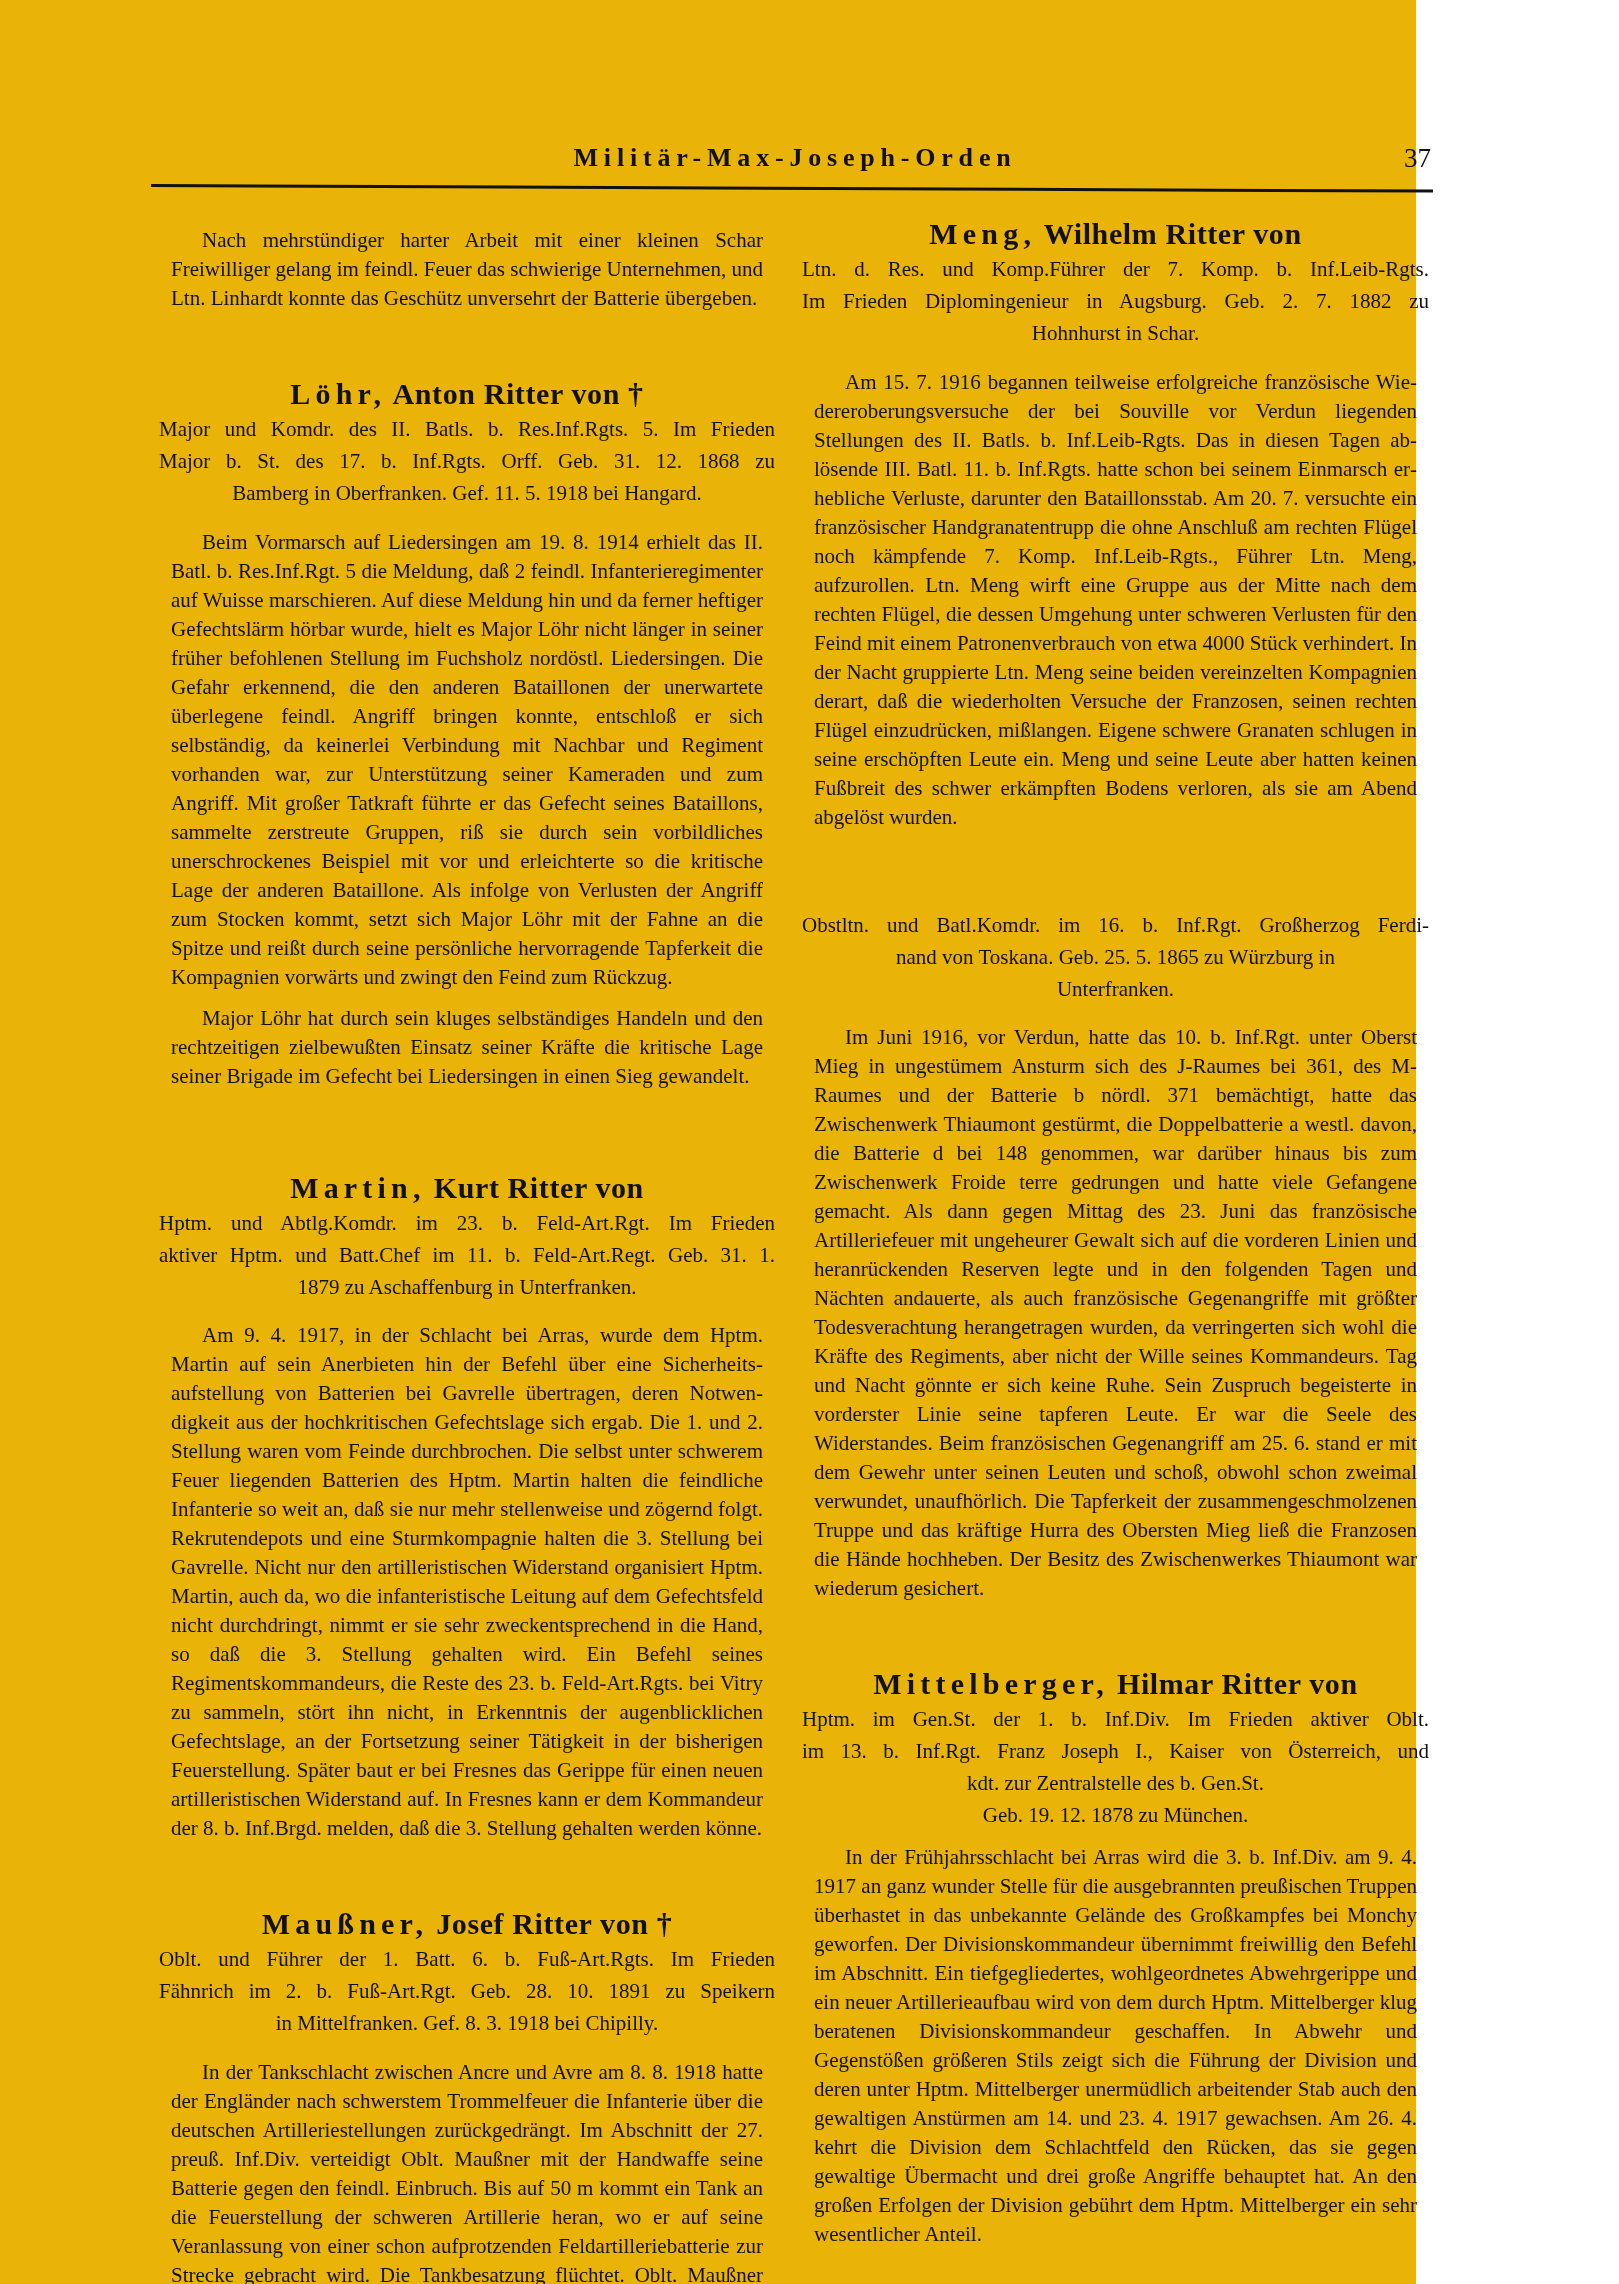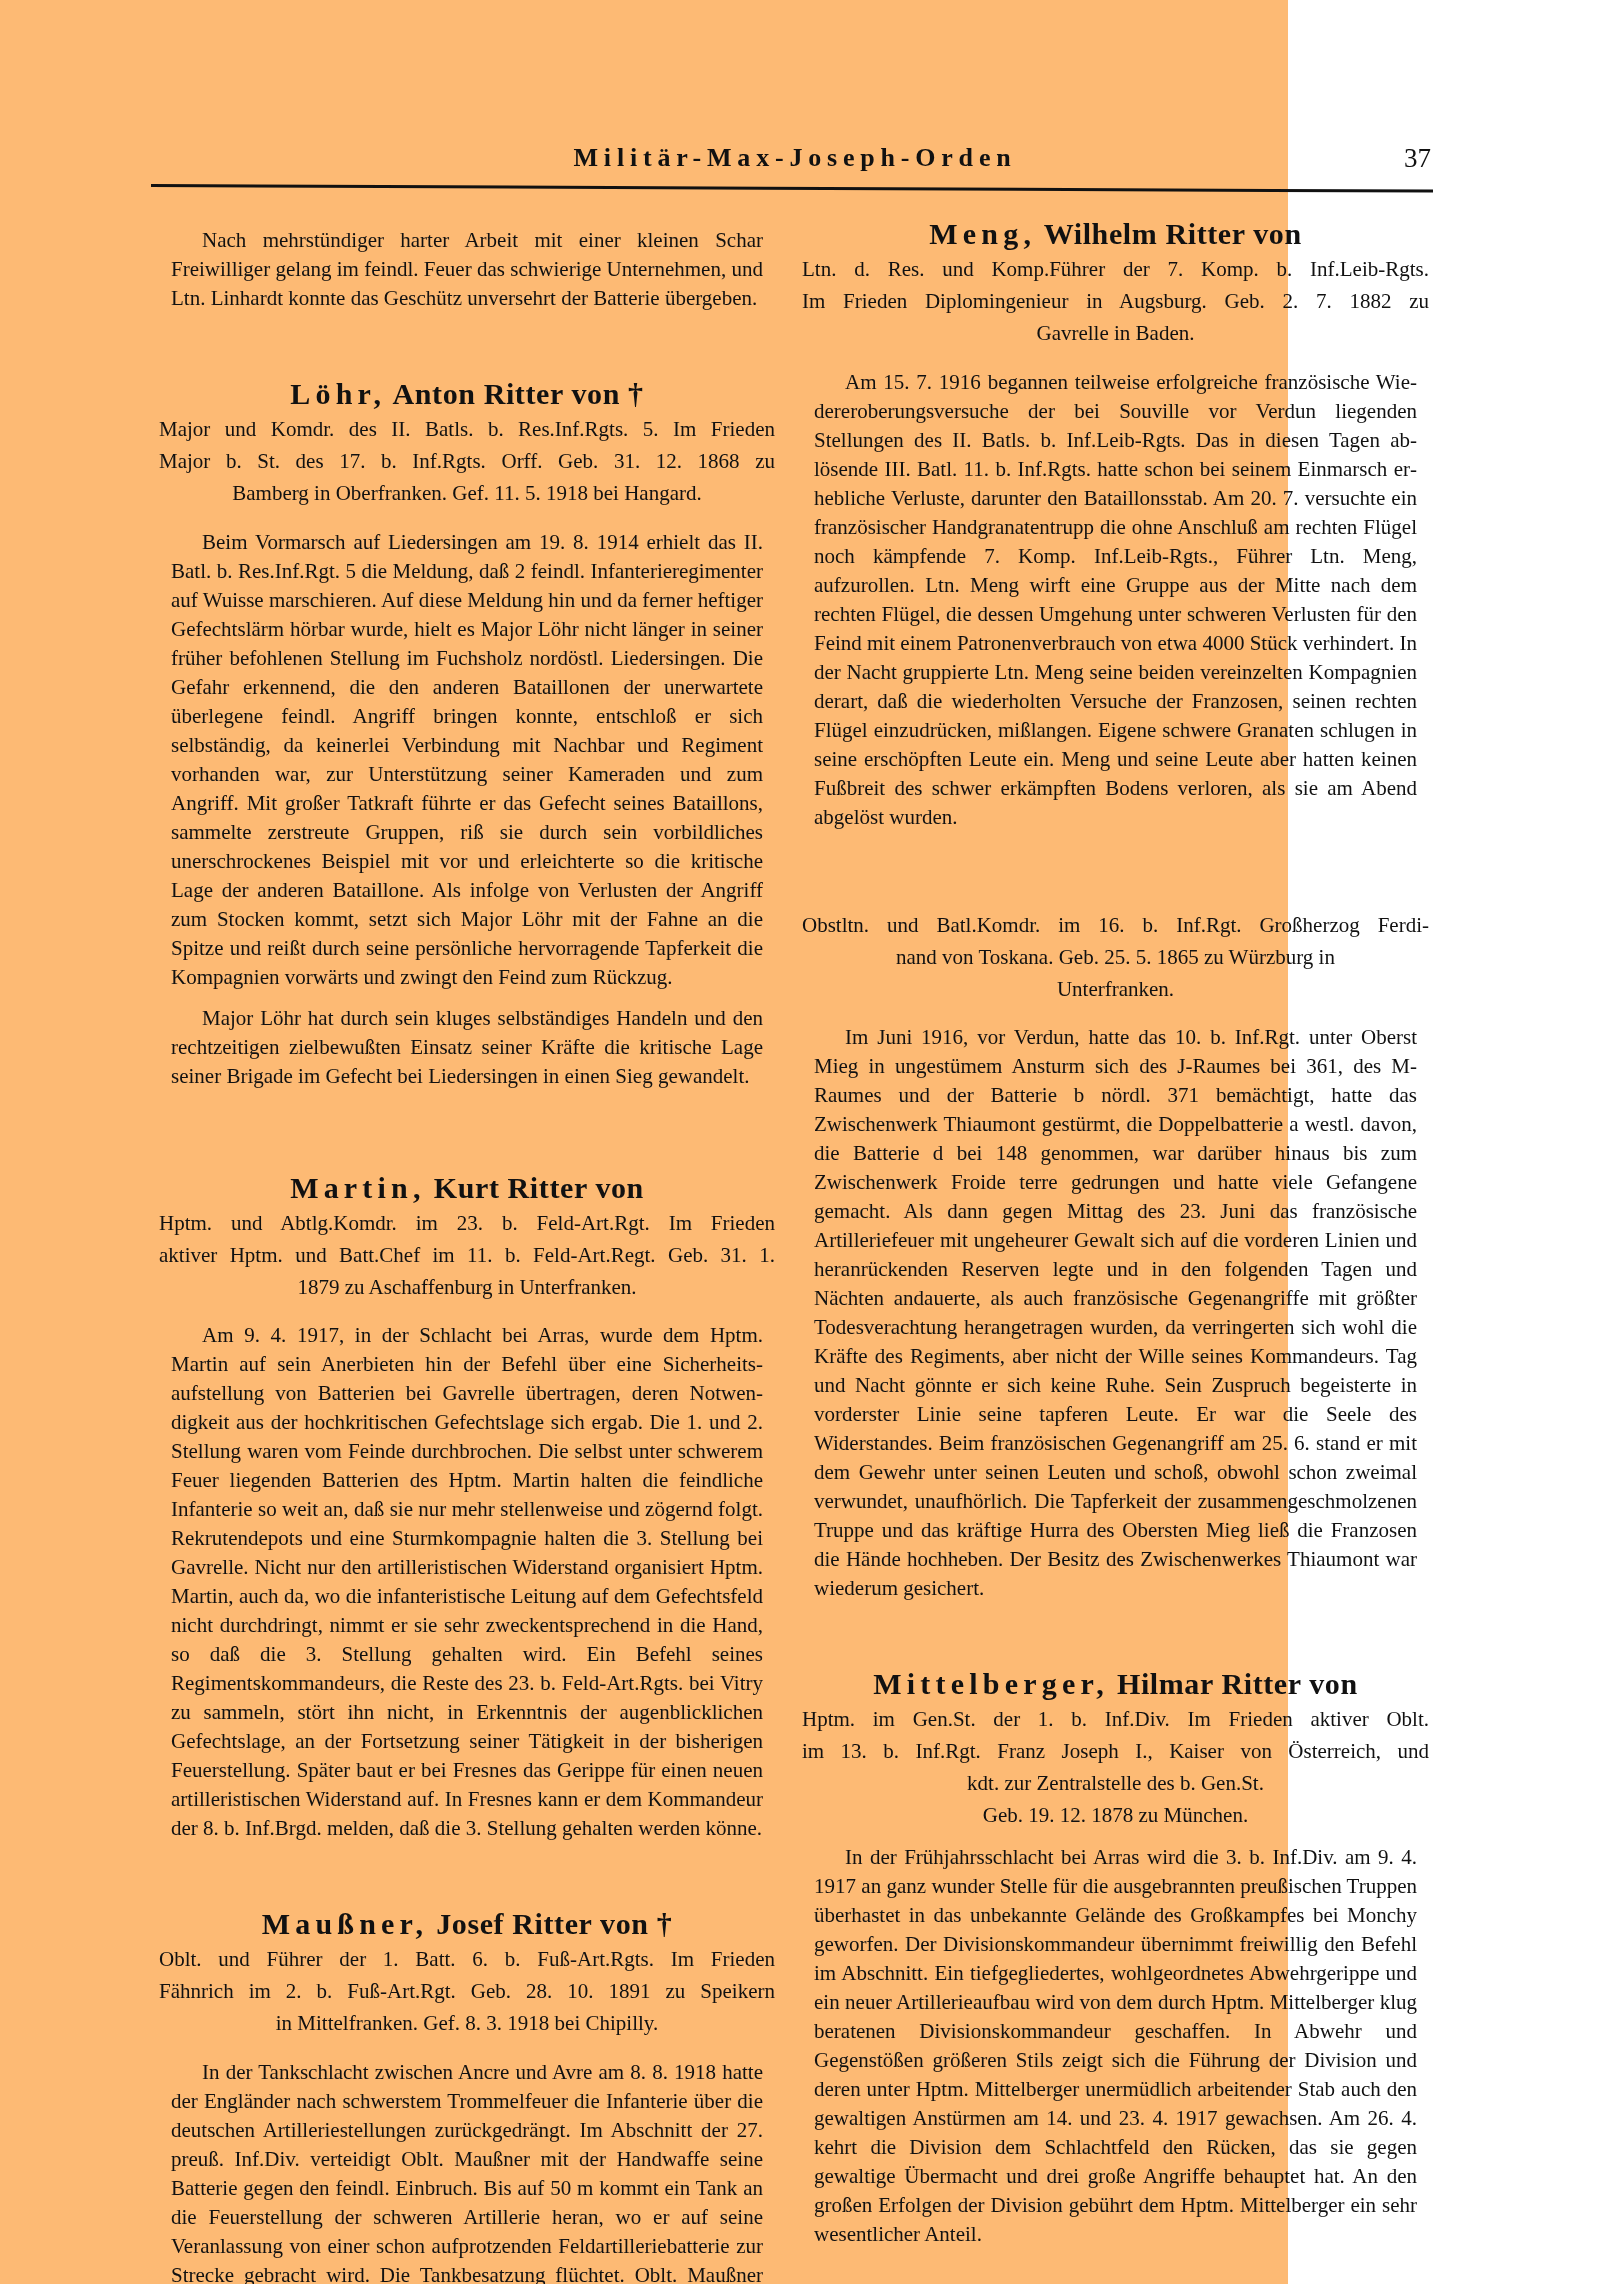--- a/index.html
+++ b/index.html
@@ -1,18 +1,18 @@
 <!DOCTYPE html>
 <html style="font-size:10.4px"><head>
 <meta charset="utf-8">
 <style>
   html, body { margin: 0; padding: 0; background: #ffffff; }
   body { width: 1620px; height: 2284px; position: relative; overflow: hidden;
          font-family: "DejaVu Serif", "Liberation Serif", serif; color: #111; }
-  .page { position: absolute; left: 0; top: 0; width: 1288px; height: 2284px; background: #fdba74; }
+  .page { position: absolute; left: 0; top: 0; width: 1416px; height: 2284px; background: #eab308; }
   .running-head { position: absolute; top: 140px; left: 159px; width: 1272px; height: 39px; }
   .running-title { position: absolute; left: 0; right: 0; text-align: center; font-size: 26px;
                    letter-spacing: 5.8px; font-weight: bold; top: 2.6px; font-family: "Liberation Serif", serif; }
   .page-number { position: absolute; right: 0; top: 2.6px; font-size: 27px; font-family: "Liberation Serif", serif; }
   .head-rule { position: absolute; top: 184px; left: 151px; width: 1282px; height: 2.6px; background: #111;
                transform: rotate(0.25deg); transform-origin: left center; }
   .col { position: absolute; top: 214px; font-family: "Liberation Serif", serif; font-size: 21px; line-height: 29px; }
   .col-left { left: 159px; width: 616px; }
   .col-right { left: 802px; width: 627px; }
   .p { text-align: justify; margin: 12px; text-indent: 31px; hyphens: manual; }
@@ -91,21 +91,21 @@
   <div class="col col-right">
 
     <section>
       <h2 class="entry-title">
         <span class="surname">Meng,</span>
         <span>Wilhelm Ritter von</span>
       </h2>
       <p class="entry-meta">
         <span class="j">Ltn. d. Res. und Komp.Führer der 7. Komp. b. Inf.Leib-Rgts.</span>
         <span class="j">Im Frieden Diplomingenieur in Augsburg. Geb. 2. 7. 1882 zu</span>
-        <span class="c">Gavrelle in Baden.</span>
+        <span class="c">Hohnhurst in Schar.</span>
       </p>
       <div class="gap-s"></div>
       <p class="p">Am 15. 7. 1916 begannen teilweise erfolgreiche französische Wie­dereroberungsversuche der bei Souville vor Verdun liegenden Stellungen des II. Batls. b. Inf.Leib-Rgts. Das in diesen Tagen ab­lösende III. Batl. 11. b. Inf.Rgts. hatte schon bei seinem Einmarsch er­hebliche Verluste, darunter den Bataillonsstab. Am 20. 7. ver­suchte ein französischer Handgranatentrupp die ohne Anschluß am rechten Flügel noch kämpfende 7. Komp. Inf.Leib-Rgts., Führer Ltn. Meng, aufzurollen. Ltn. Meng wirft eine Gruppe aus der Mitte nach dem rechten Flügel, die dessen Umgehung unter schweren Verlusten für den Feind mit einem Patronenverbrauch von etwa 4000 Stück verhindert. In der Nacht gruppierte Ltn. Meng seine beiden vereinzelten Kompagnien derart, daß die wiederholten Ver­suche der Franzosen, seinen rechten Flügel einzudrücken, mißlangen. Eigene schwere Granaten schlugen in seine erschöpften Leute ein. Meng und seine Leute aber hatten keinen Fußbreit des schwer erkämpften Bodens verloren, als sie am Abend abgelöst wurden.</p>
     </section>
     <div class="gap-l"></div>
 
     <section>
       <p class="entry-meta">
         <span class="j">Obstltn. und Batl.Komdr. im 16. b. Inf.Rgt. Großherzog Ferdi-</span>
         <span class="c">nand von Toskana. Geb. 25. 5. 1865 zu Würzburg in</span>

